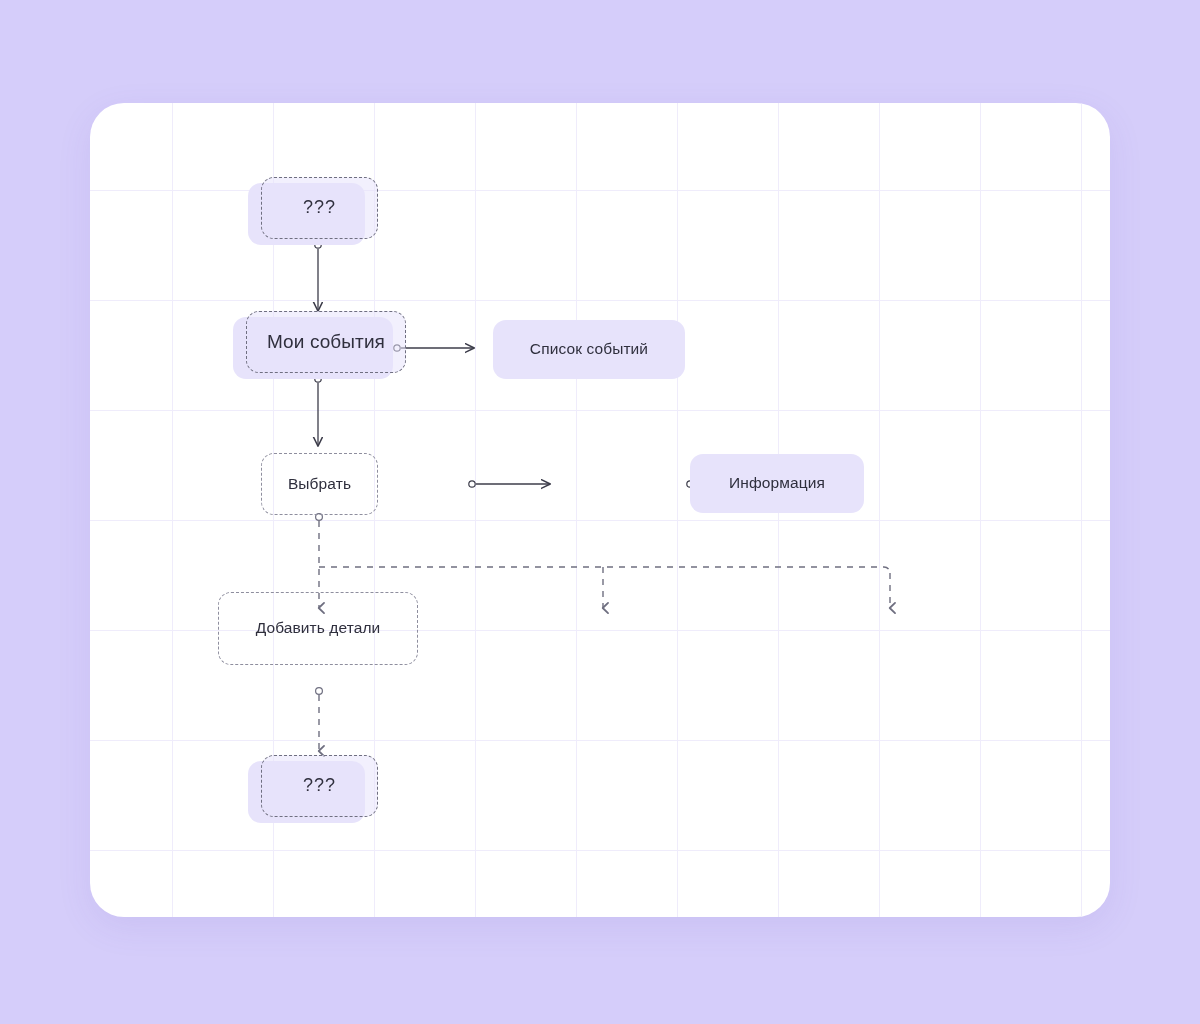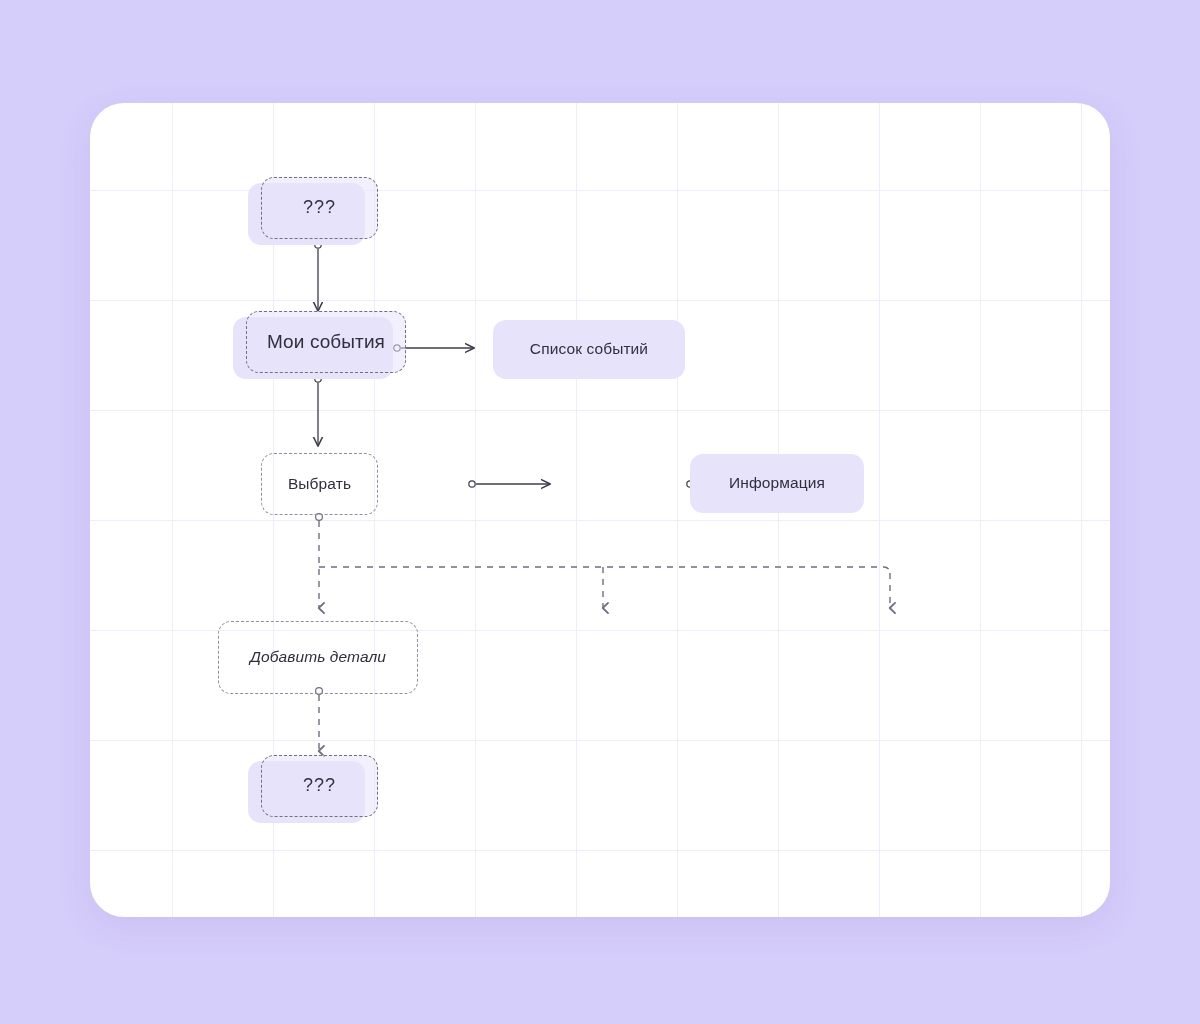--- a/index.html
+++ b/index.html
@@ -195,21 +195,21 @@
       <div class="ghost-frame">Мои события</div>
     </div>
 
     <div class="node fill" style="left:403px; top:217px; width:192px; height:59px;">Список событий</div>
 
     <div class="node outline" style="left:171px; top:350px; width:117px; height:62px;">Выбрать</div>
 
 
     <div class="node fill" style="left:600px; top:351px; width:174px; height:59px;">Информация</div>
 
-    <div class="node outline" style="left:128px; top:518px; width:200px; height:73px;font-style:italic;">Добавить детали</div>
+    <div class="node outline" style="left:128px; top:489px; width:200px; height:73px;">Добавить детали</div>
 
 
 
     <div class="node ghost" style="left:158px; top:658px; width:117px; height:62px;">
       <div class="ghost-fill"></div>
       <div class="ghost-frame qm">???</div>
     </div>
 
   </div>
 </div>

